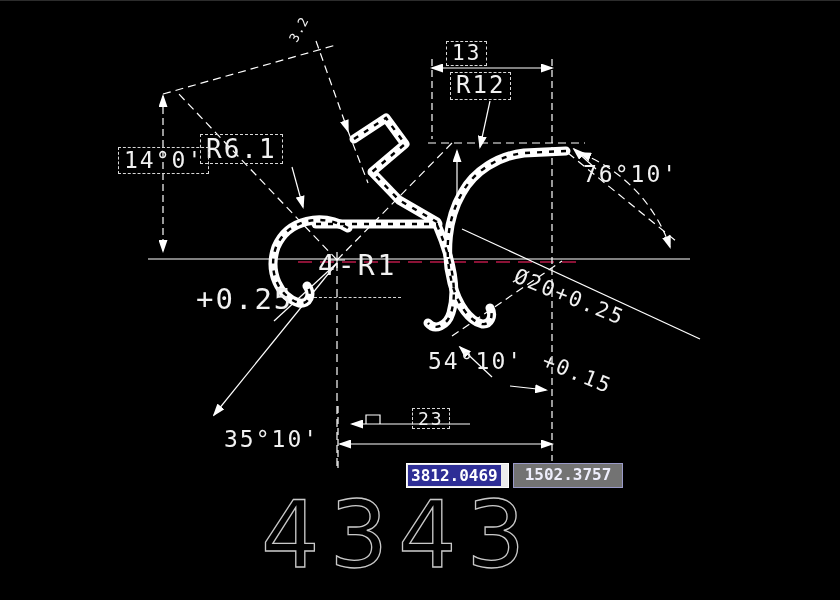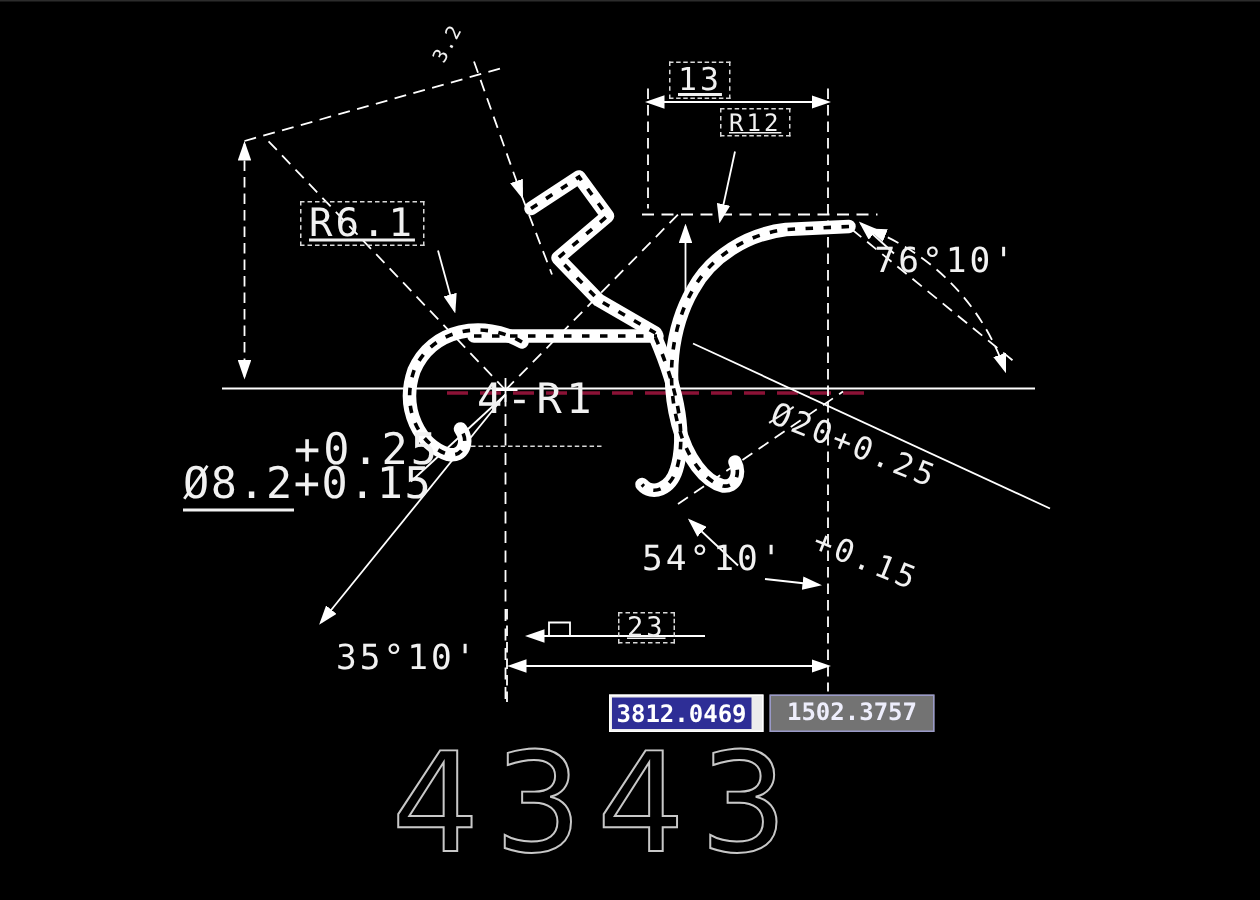--- a/index.html
+++ b/index.html
@@ -5,21 +5,21 @@
   html,body{margin:0;padding:0;background:#000;}
   .stage{
     position:relative;width:840px;height:600px;background:#000;overflow:hidden;
     font-family:"DejaVu Sans Mono",monospace;border-top:1px solid #2c2c2c;
   }
   .stage svg{position:absolute;left:0;top:0;}
   .lbl{
     position:absolute;color:#f1f1f1;white-space:pre;letter-spacing:2px;
     font-size:23px;line-height:1.08;z-index:4;
   }
-  .bx{border:1px dashed #d8d8d8;padding:0 5px;text-decoration:underline;}
+  .bx{border:1px dashed #d8d8d8;padding:0 5px;}
   .small{font-size:13px;letter-spacing:1px;}
   .uln{border-bottom:2px solid #f1f1f1;}
   .tolstack{display:block;}
   .coordbox{
     position:absolute;top:462px;height:25px;box-sizing:border-box;z-index:6;
     font-size:16px;font-weight:bold;line-height:22px;text-align:center;
   }
   .coord-x{left:406px;width:103px;background:#ececec;border:1px solid #ffffff;color:#ffffff;text-align:left;}
   .coord-x .sel{background:#2e2e96;display:inline-block;padding:0 3px;height:21px;margin:1px 0 0 1px;}
   .coord-y{left:513px;width:110px;background:#737373;border:1px solid #9a9ac8;color:#eeeefc;}
@@ -86,39 +86,39 @@
       <path d="M566 150 L 524 152 C 498 155 474 170 462 192 C 447 218 444 252 452 282 C 458 305 470 320 482 323 C 490 324 494 315 490 307"></path>
     </g>
 
     <text x="398" y="566" text-anchor="middle" fill="none" stroke="#c8c8c8" stroke-width="1.3" style="font-family:'DejaVu Sans',sans-serif;font-size:92px;letter-spacing:10px">4343</text>
   </svg>
 
   <div class="lbl small" style="left:287px;top:37px;transform:rotate(-62deg);transform-origin:0 0;">3.2</div>
 
   <div class="lbl bx" style="left:446px;top:40px;font-size:21px;">13</div>
 
-  <div class="lbl bx" style="left:450px;top:71px;font-size:16px;margin-left:30px;">R12</div>
+  <div class="lbl bx" style="left:450px;top:71px;font-size:24px;">R12</div>
 
   <div class="lbl bx" style="left:200px;top:133px;font-size:26px;text-align:right;">R6.1</div>
 
+  <div class="lbl bx" style="left:118px;top:146px;">14°0'</div>
 
   <div class="lbl" style="left:583px;top:161px;">76°10'</div>
 
   <div class="lbl" style="left:536px;top:222px;font-size:21px;transform:rotate(22deg);transform-origin:0 0;">
     <span class="tolstack">Ø20+0.25</span>
     <span class="tolstack" style="padding-left:58px;">+0.15</span>
   </div>
 
   <div class="lbl" style="left:314px;top:250px;font-size:28px;letter-spacing:3px;border-bottom:1px dashed #d8d8d8;padding:0 4px 16px 4px;">4-R1</div>
 
   <div class="lbl" style="left:196px;top:283px;font-size:29px;">+0.25</div>
 
-  <div class="lbl" style="left:122px;top:306px;font-size:29px;letter-spacing:1px;"><span class="uln">Ø8.2</span><span>+0.15</span></div>
 
-  <div class="lbl" style="left:428px;top:360px;text-align:center;">54°10'</div>
+  <div class="lbl" style="left:428px;top:348px;text-align:center;">54°10'</div>
 
   <div class="lbl bx" style="left:412px;top:407px;font-size:18px;">23</div>
 
   <div class="lbl" style="left:224px;top:426px;">35°10'</div>
 
   <div class="coordbox coord-x">
     <span class="sel">3812.0469</span>
   </div>
   <div class="coordbox coord-y">
     <span>1502.3757</span>

